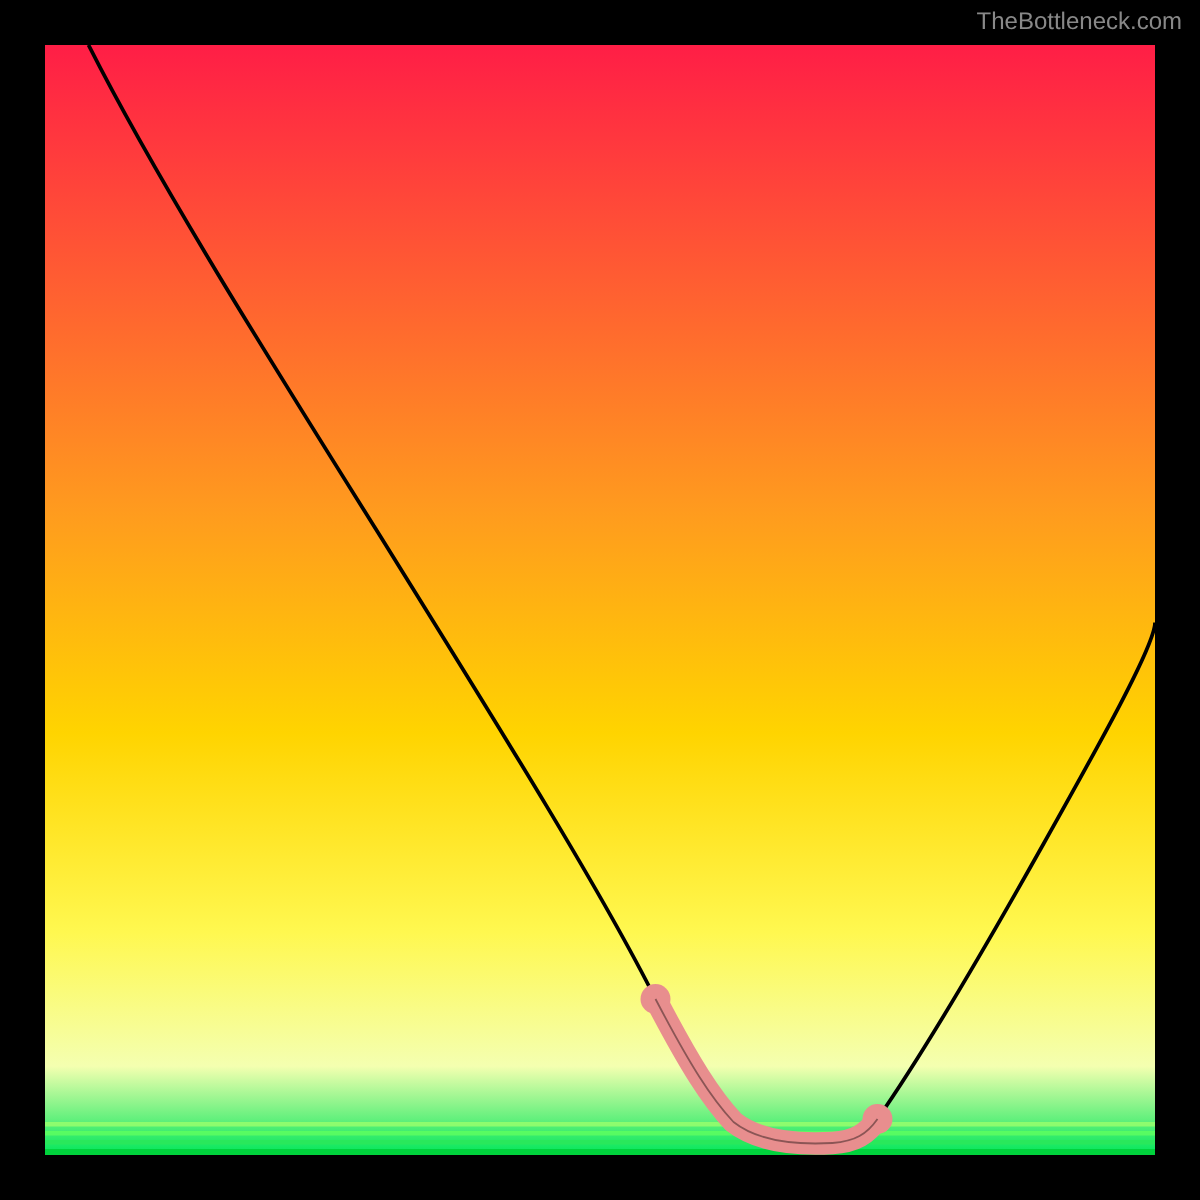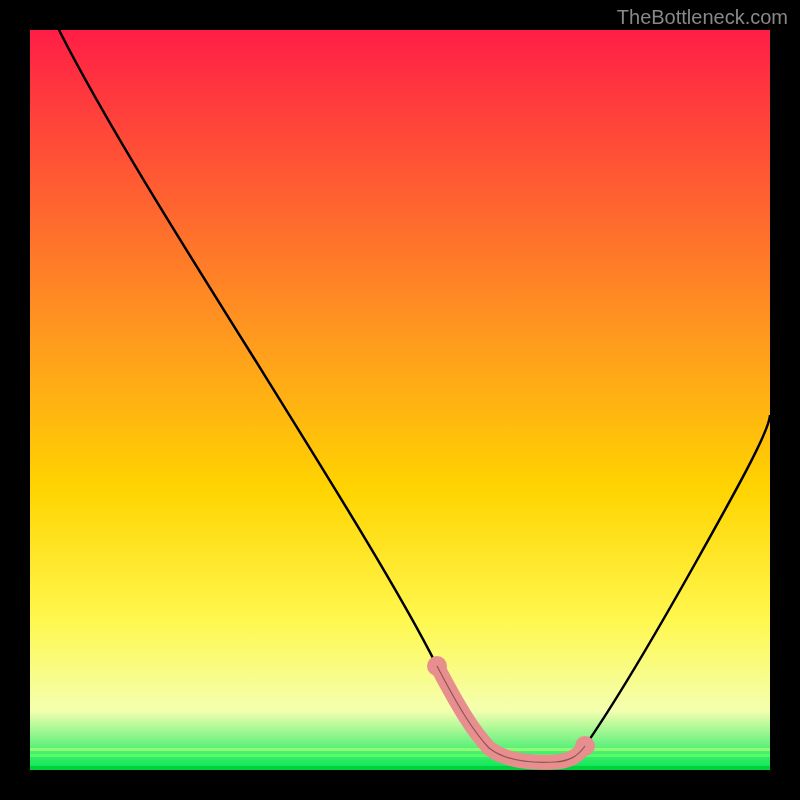--- a/index.html
+++ b/index.html
@@ -15,21 +15,21 @@
     width: 800px;
     height: 800px;
     position: relative;
     background: #000;
   }
   .watermark {
     position: absolute;
     top: 6px;
     right: 12px;
     color: #888;
-    font-size: 20px;
+    font-size: 16px;
     font-weight: 500;
     z-index: 10;
   }
   .plot-area {
     position: absolute;
     left: 30px;
     top: 30px;
     width: 740px;
     height: 740px;
   }

